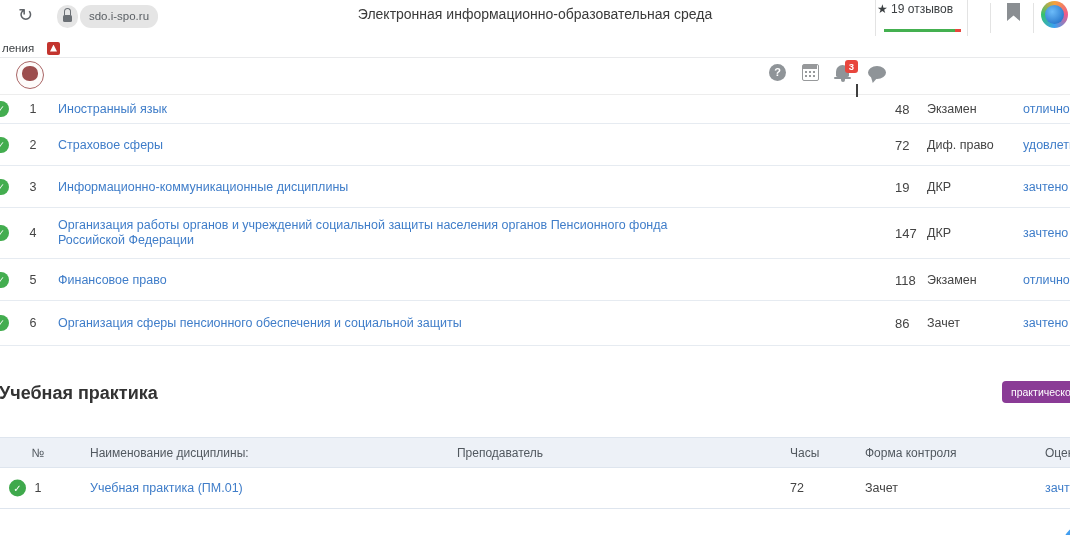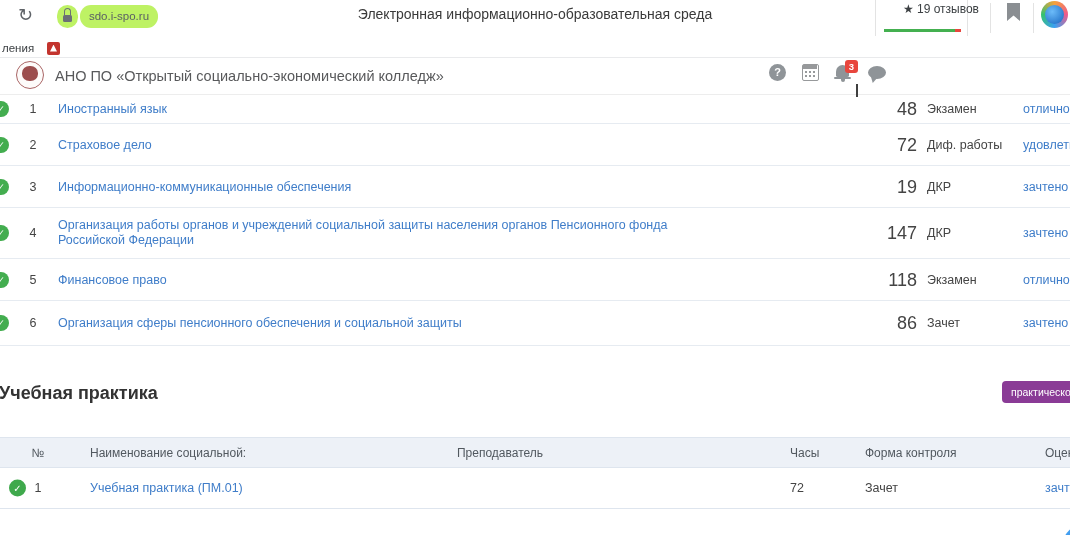--- a/index.html
+++ b/index.html
@@ -7,30 +7,30 @@
   body {
     position:relative; overflow:hidden; background:#fff;
     font-family:"Liberation Sans","DejaVu Sans",sans-serif;
     color:#444;
   }
   .abs { position:absolute; }
 
   
   #browser-bar { left:0; top:0; width:1070px; height:42px; background:#fff; }
   .refresh { left:18px; top:4px; font-size:18px; color:#5f6368; cursor:pointer; }
-  .pill { background:#bef264; border-radius:11px; height:23px; top:5px; }
+  .pill { background:#e5e5e5; border-radius:11px; height:23px; top:5px; }
   .lock-pill { left:57px; width:21px; }
   .lock-shackle { width:7px; height:7px; border:1.5px solid #6b7075; border-bottom:none;
                   border-radius:4px 4px 0 0; margin:3px auto 0; }
   .lock-body { width:9px; height:7px; background:#6b7075; border-radius:1.5px; margin:0 auto; }
   .url-pill { left:80px; width:78px; font-size:11.5px; color:#5a5f64; text-align:center; line-height:23px; }
   .page-title { left:285px; top:6px; width:500px; text-align:center; font-size:14px; color:#3a3a3a; }
   .reviews-btn { left:875px; top:0; width:93px; height:36px;
                  border-left:1px solid #e3e3e3; border-right:1px solid #e3e3e3; cursor:pointer; }
-  .reviews-label { left:10px; top:2px; width:93px; text-align:right; font-size:12px; color:#3c4043; white-space:nowrap; }
+  .reviews-label { left:1px; top:2px; width:93px; text-align:left; font-size:12px; color:#3c4043; white-space:nowrap; }
   .reviews-bar-green { left:8px; top:29px; width:71px; height:3px; background:#44b050; }
   .reviews-bar-red { left:79px; top:29px; width:6px; height:3px; background:#e8463d; }
   .vsep { top:3px; width:1px; height:30px; background:#e3e3e3; }
   .ribbon { left:1007px; top:3px; width:13px; height:18px; background:#8a8e92; cursor:pointer;
             clip-path:polygon(0 0,100% 0,100% 100%,50% 70%,0 100%); }
   .avatar { left:1041px; top:1px; width:27px; height:27px; border-radius:50%; cursor:pointer;
             background:conic-gradient(#f6a13b,#ef5a8b,#3aa0f0,#35c26e,#f6a13b); }
   .avatar-inner { left:4px; top:4px; width:19px; height:19px; border-radius:50%;
                   background:radial-gradient(circle at 38% 35%,#6cbbf9,#1565c0); }
 
@@ -70,21 +70,21 @@
                clip-path:polygon(0 0,100% 0,25% 100%); }
   .cursor-artifact { left:856px; top:84px; width:2px; height:13px; background:#3f3f3f; }
 
   
   .course-row { left:0; width:1070px; border-bottom:1px solid #e6ebf1; }
   .vc { top:50%; transform:translateY(-50%); }
   .status-dot { left:-7px; width:16px; height:16px; border-radius:50%; background:#43ad4f;
                 color:#fff; font-size:9px; text-align:center; line-height:16px; }
   .c-num { left:24px; width:18px; text-align:center; font-size:12.5px; color:#444; }
   .c-name { left:58px; width:658px; font-size:12.5px; color:#3f7dc9; line-height:15px; cursor:pointer; }
-  .c-hours { left:869px; width:48px; text-align:right; font-size:18px; color:#444; }
+  .c-hours { left:895px; width:48px; text-align:left; font-size:13px; color:#444; }
   .c-control { left:927px; font-size:12.5px; color:#444; white-space:nowrap; }
   .c-grade { left:1023px; font-size:12.5px; color:#3f7dc9; white-space:nowrap; cursor:pointer; }
   .r1 { top:95px; height:29px; } .r2 { top:124px; height:42px; } .r3 { top:166px; height:42px; }
   .r4 { top:208px; height:51px; } .r5 { top:259px; height:42px; } .r6 { top:301px; height:45px; }
 
   
   .practice-title { left:-1px; top:383px; font-size:18px; font-weight:bold; color:#333; }
   .practice-badge { left:1002px; top:381px; height:22px; line-height:22px; padding:0 9px;
                     background:#8a3b96; border-radius:4px; color:#fff; font-size:10.5px; white-space:nowrap; }
 
@@ -140,21 +140,20 @@
   <div class="abs bm-favicon">
     <div class="abs bm-favicon-glyph"></div>
   </div>
   <div class="abs bm-label">Вход.INPSYCHO</div>
 </div>
 
 <div id="site-header" class="abs">
   <div class="abs logo">
     <div class="abs logo-blob"></div>
   </div>
-  <div class="abs college-name">АНО ПО «Открытый социально-экономический колледж»</div>
   <div class="abs help-icon">?</div>
   <div class="abs cal-icon">
     <div class="abs cal-top"></div>
     <div class="abs cal-grid"></div>
   </div>
   <div class="abs bell-icon">
     <div class="abs bell-base"></div>
     <div class="abs bell-clapper"></div>
   </div>
   <div class="abs notif-badge">3</div>
@@ -168,29 +167,29 @@
   <div class="abs vc status-dot">✓</div>
   <div class="abs vc c-num">1</div>
   <div class="abs vc c-name">Иностранный язык</div>
   <div class="abs vc c-hours">48</div>
   <div class="abs vc c-control">Экзамен</div>
   <div class="abs vc c-grade">отлично</div>
 </div>
 <div class="abs course-row r2">
   <div class="abs vc status-dot">✓</div>
   <div class="abs vc c-num">2</div>
-  <div class="abs vc c-name">Страховое дело</div>
+  <div class="abs vc c-name">Страховое сферы</div>
   <div class="abs vc c-hours">72</div>
-  <div class="abs vc c-control">Диф. работы</div>
+  <div class="abs vc c-control">Диф. право</div>
   <div class="abs vc c-grade">удовлетворительно</div>
 </div>
 <div class="abs course-row r3">
   <div class="abs vc status-dot">✓</div>
   <div class="abs vc c-num">3</div>
-  <div class="abs vc c-name">Информационно-коммуникационные обеспечения</div>
+  <div class="abs vc c-name">Информационно-коммуникационные дисциплины</div>
   <div class="abs vc c-hours">19</div>
   <div class="abs vc c-control">ДКР</div>
   <div class="abs vc c-grade">зачтено</div>
 </div>
 <div class="abs course-row r4">
   <div class="abs vc status-dot">✓</div>
   <div class="abs vc c-num">4</div>
   <div class="abs vc c-name">Организация работы органов и учреждений социальной защиты населения органов Пенсионного фонда Российской Федерации</div>
   <div class="abs vc c-hours">147</div>
   <div class="abs vc c-control">ДКР</div>
@@ -211,21 +210,21 @@
   <div class="abs vc c-hours">86</div>
   <div class="abs vc c-control">Зачет</div>
   <div class="abs vc c-grade">зачтено</div>
 </div>
 
 <div class="abs practice-title">Учебная практика</div>
 <div class="abs practice-badge">практическое</div>
 
 <div class="abs p-header">
   <div class="abs ph ph-num">№</div>
-  <div class="abs ph ph-name">Наименование социальной:</div>
+  <div class="abs ph ph-name">Наименование дисциплины:</div>
   <div class="abs ph ph-teacher">Преподаватель</div>
   <div class="abs ph ph-hours">Часы</div>
   <div class="abs ph ph-control">Форма контроля</div>
   <div class="abs ph ph-grade">Оценка</div>
 </div>
 
 <div class="abs p-row">
   <div class="abs vc p-check">✓</div>
   <div class="abs vc p-num">1</div>
   <div class="abs vc p-name">Учебная практика (ПМ.01)</div>

